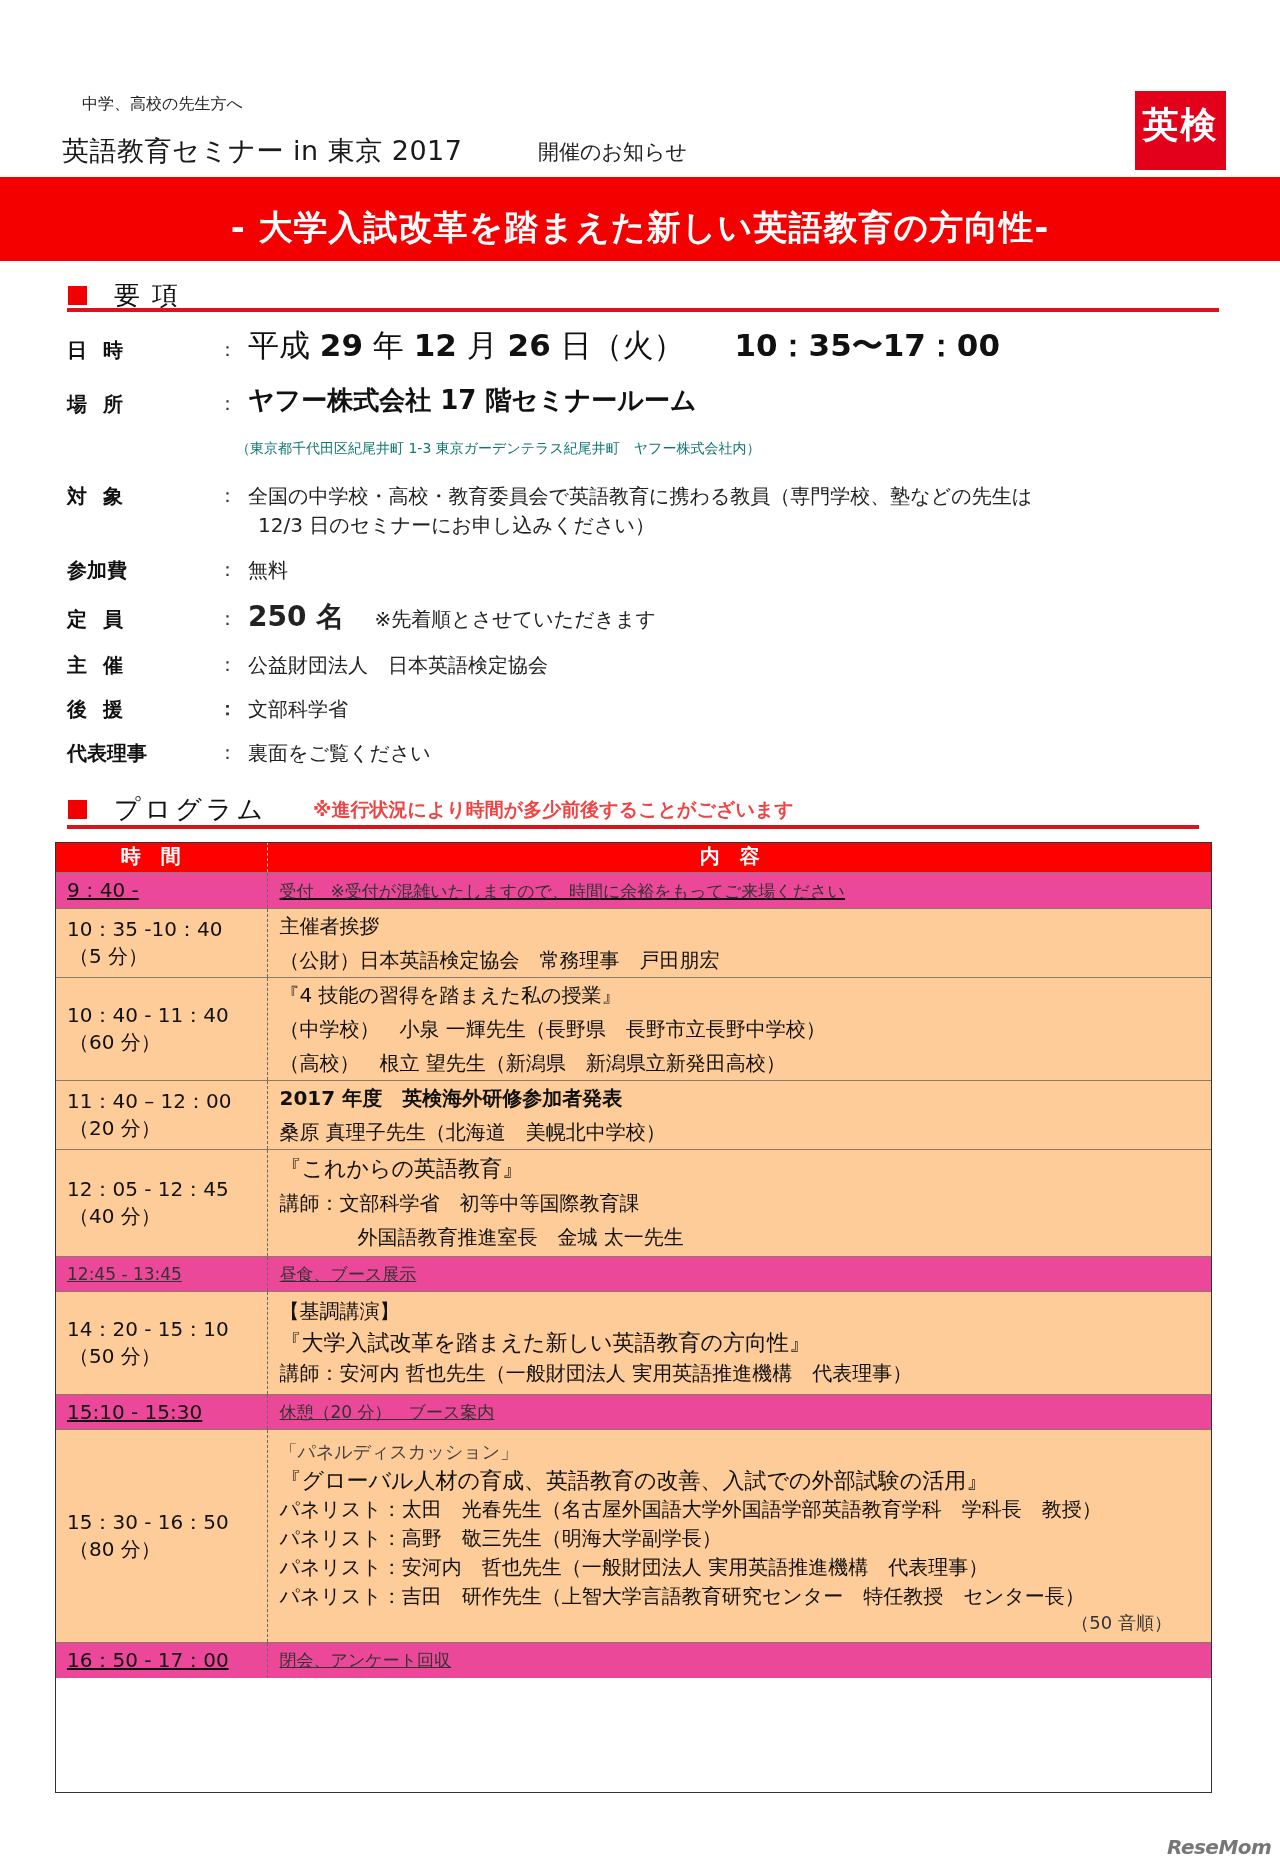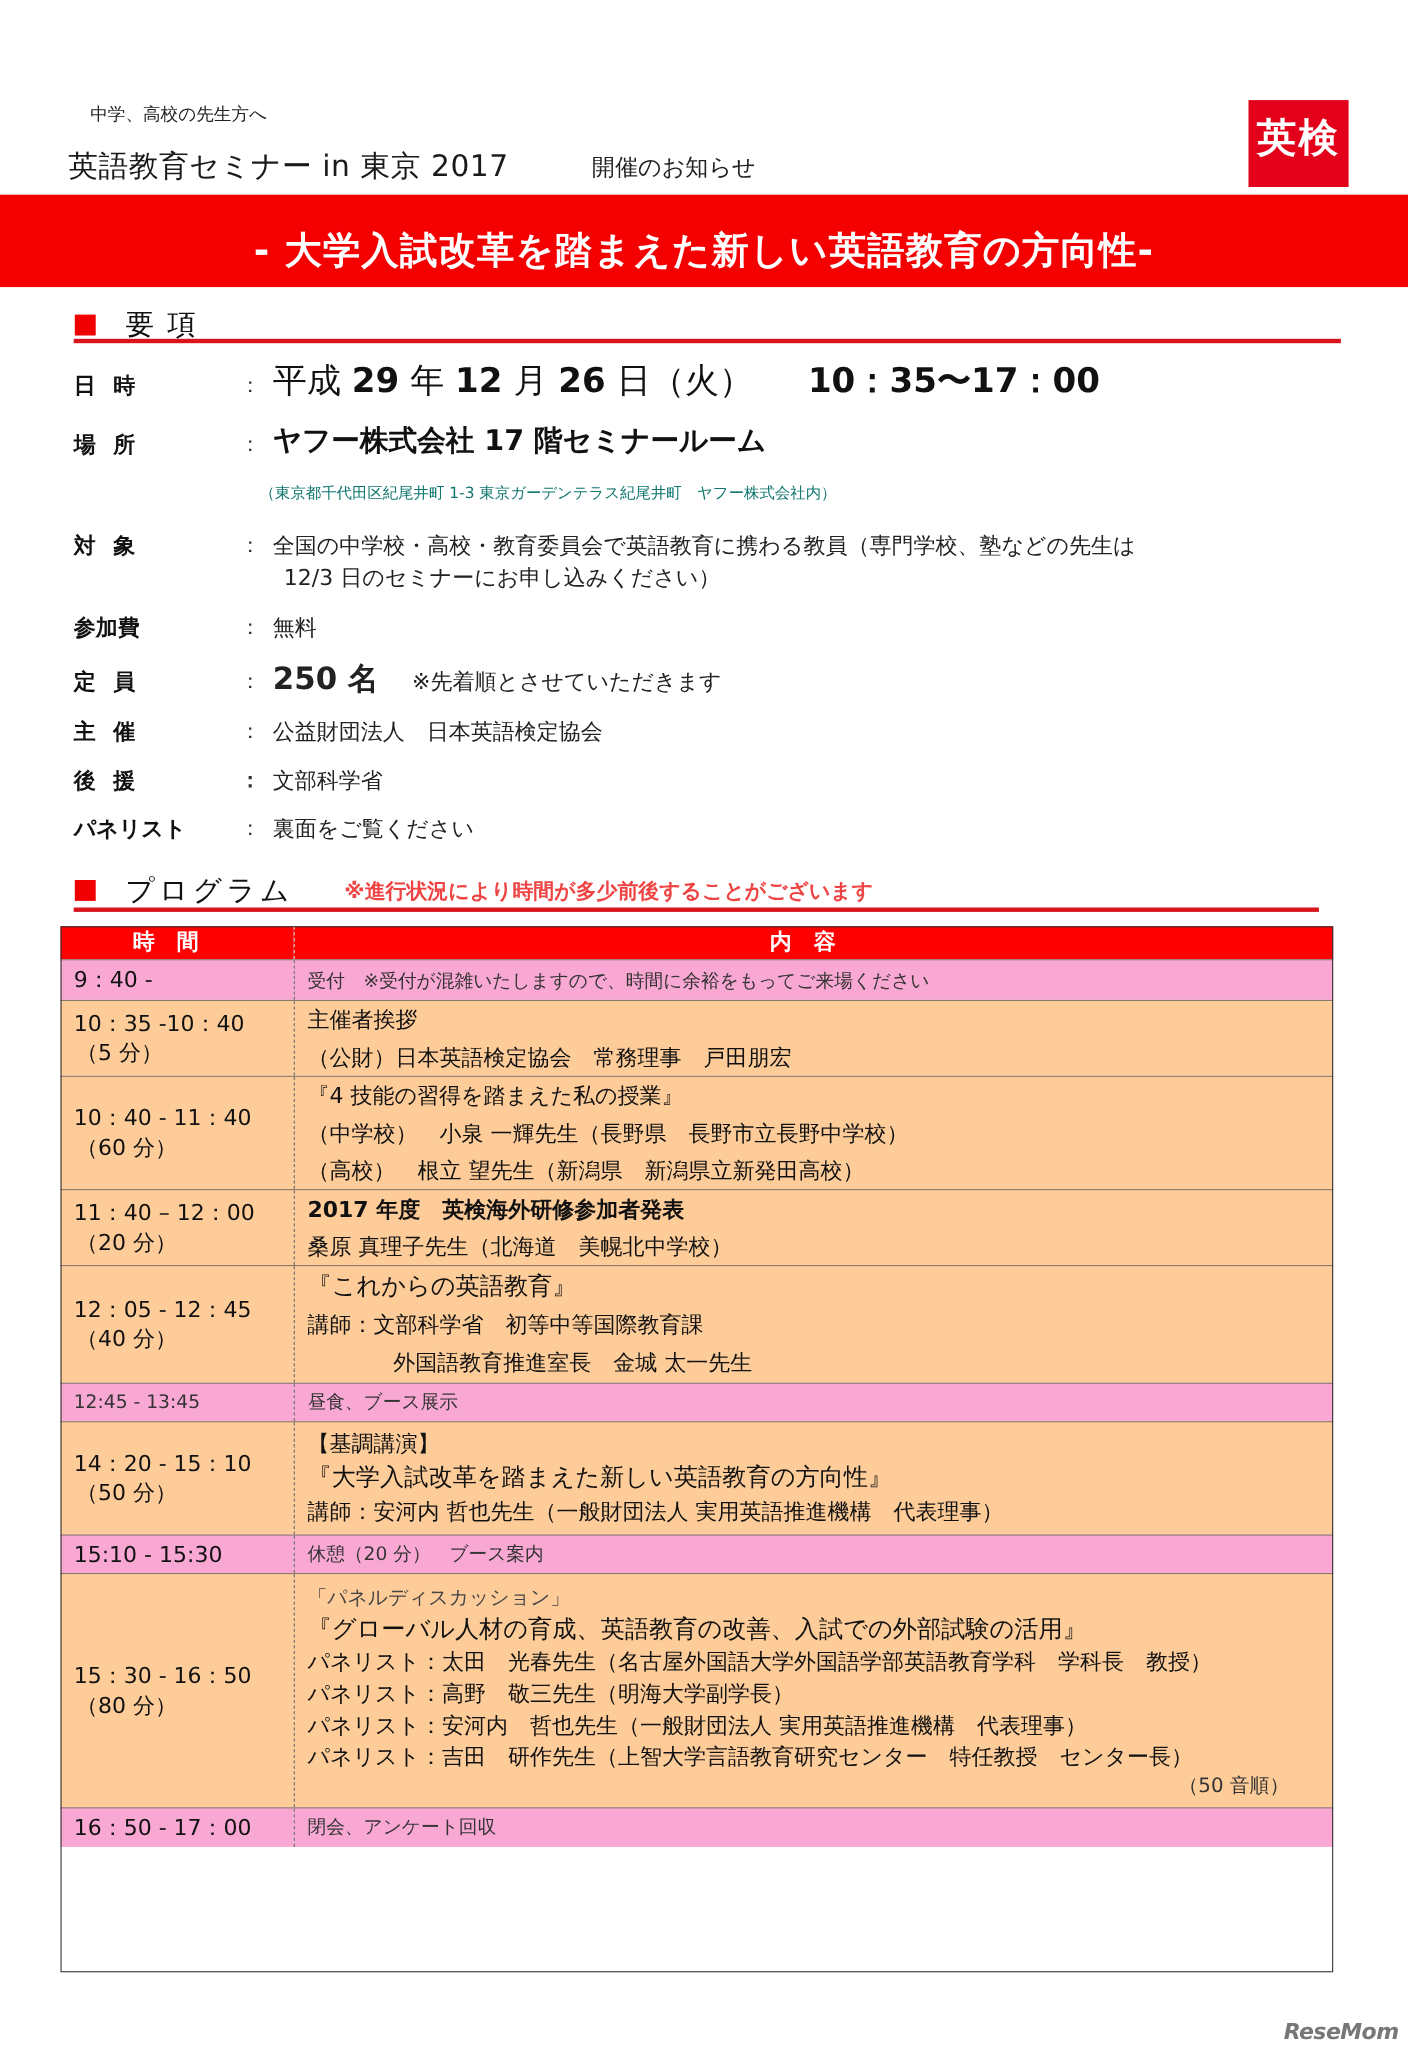--- a/index.html
+++ b/index.html
@@ -36,21 +36,21 @@
 
   
   .prog-table { left: 55px; top: 842px; width: 1157px; border-collapse: collapse; }
   .prog-table td, .prog-table th { vertical-align: middle; }
   .th { background: #ff0000; color: #fff; font-weight: bold; font-size: 20px; height: 30px; text-align: center; letter-spacing: 20px; }
   .col-time { width: 212px; }
   .trow td { border-top: 1px solid #8a7a6a; }
   .trow td.tcell { border-right: 1px dashed #666; padding-left: 12px; font-size: 20px; color: #111; }
   .trow td.ccell { padding-left: 12px; font-size: 20px; color: #111; line-height: 34px; }
   .orange td { background: #fecc99; }
-  .white td { background: #f9a8d4; }
+  .white td { background: #ec4899; text-decoration: underline; }
   .table-frame { left: 55px; top: 842px; width: 1157px; height: 951px; border: 1px solid #333; pointer-events: none; }
   .small { font-size: 17px !important; color: #333 !important; }
   .dur { display: block; margin-left: 2px; }
   .indent { padding-left: 78px; }
   .panel-sub { font-size: 18px; color: #444; }
   .rt { text-align: right; padding-right: 40px; font-size: 18px; color: #333; line-height: 24px; }
 
   .watermark { left: 1167px; top: 1835px; font-size: 20px; font-weight: bold; color: #777; font-style: italic; letter-spacing: -0.5px; }
 </style>
 </head>
@@ -106,21 +106,21 @@
 </div>
 
 <div class="abs row-label spaced" style="top:652px;">主催</div>
 <div class="abs colon" style="top:652px;">：</div>
 <div class="abs val" style="top:652px;">公益財団法人　日本英語検定協会</div>
 
 <div class="abs row-label spaced" style="top:696px;">後援</div>
 <div class="abs colon" style="top:696px; font-weight:bold;">：</div>
 <div class="abs val" style="top:696px;">文部科学省</div>
 
-<div class="abs row-label" style="top:740px;">パネリスト</div>
+<div class="abs row-label" style="top:740px;">代表理事</div>
 <div class="abs colon" style="top:740px;">：</div>
 <div class="abs val" style="top:740px;">裏面をご覧ください</div>
 
 <div class="abs sec-head" style="top:792px;">
   <span class="sec-square"></span>
   <span class="sec-title program">プログラム</span>
   <span class="sec-note">※進行状況により時間が多少前後することがございます</span>
 </div>
 <div class="abs sec-rule" style="top:825px; width:1132px; left:67px;"></div>
 

